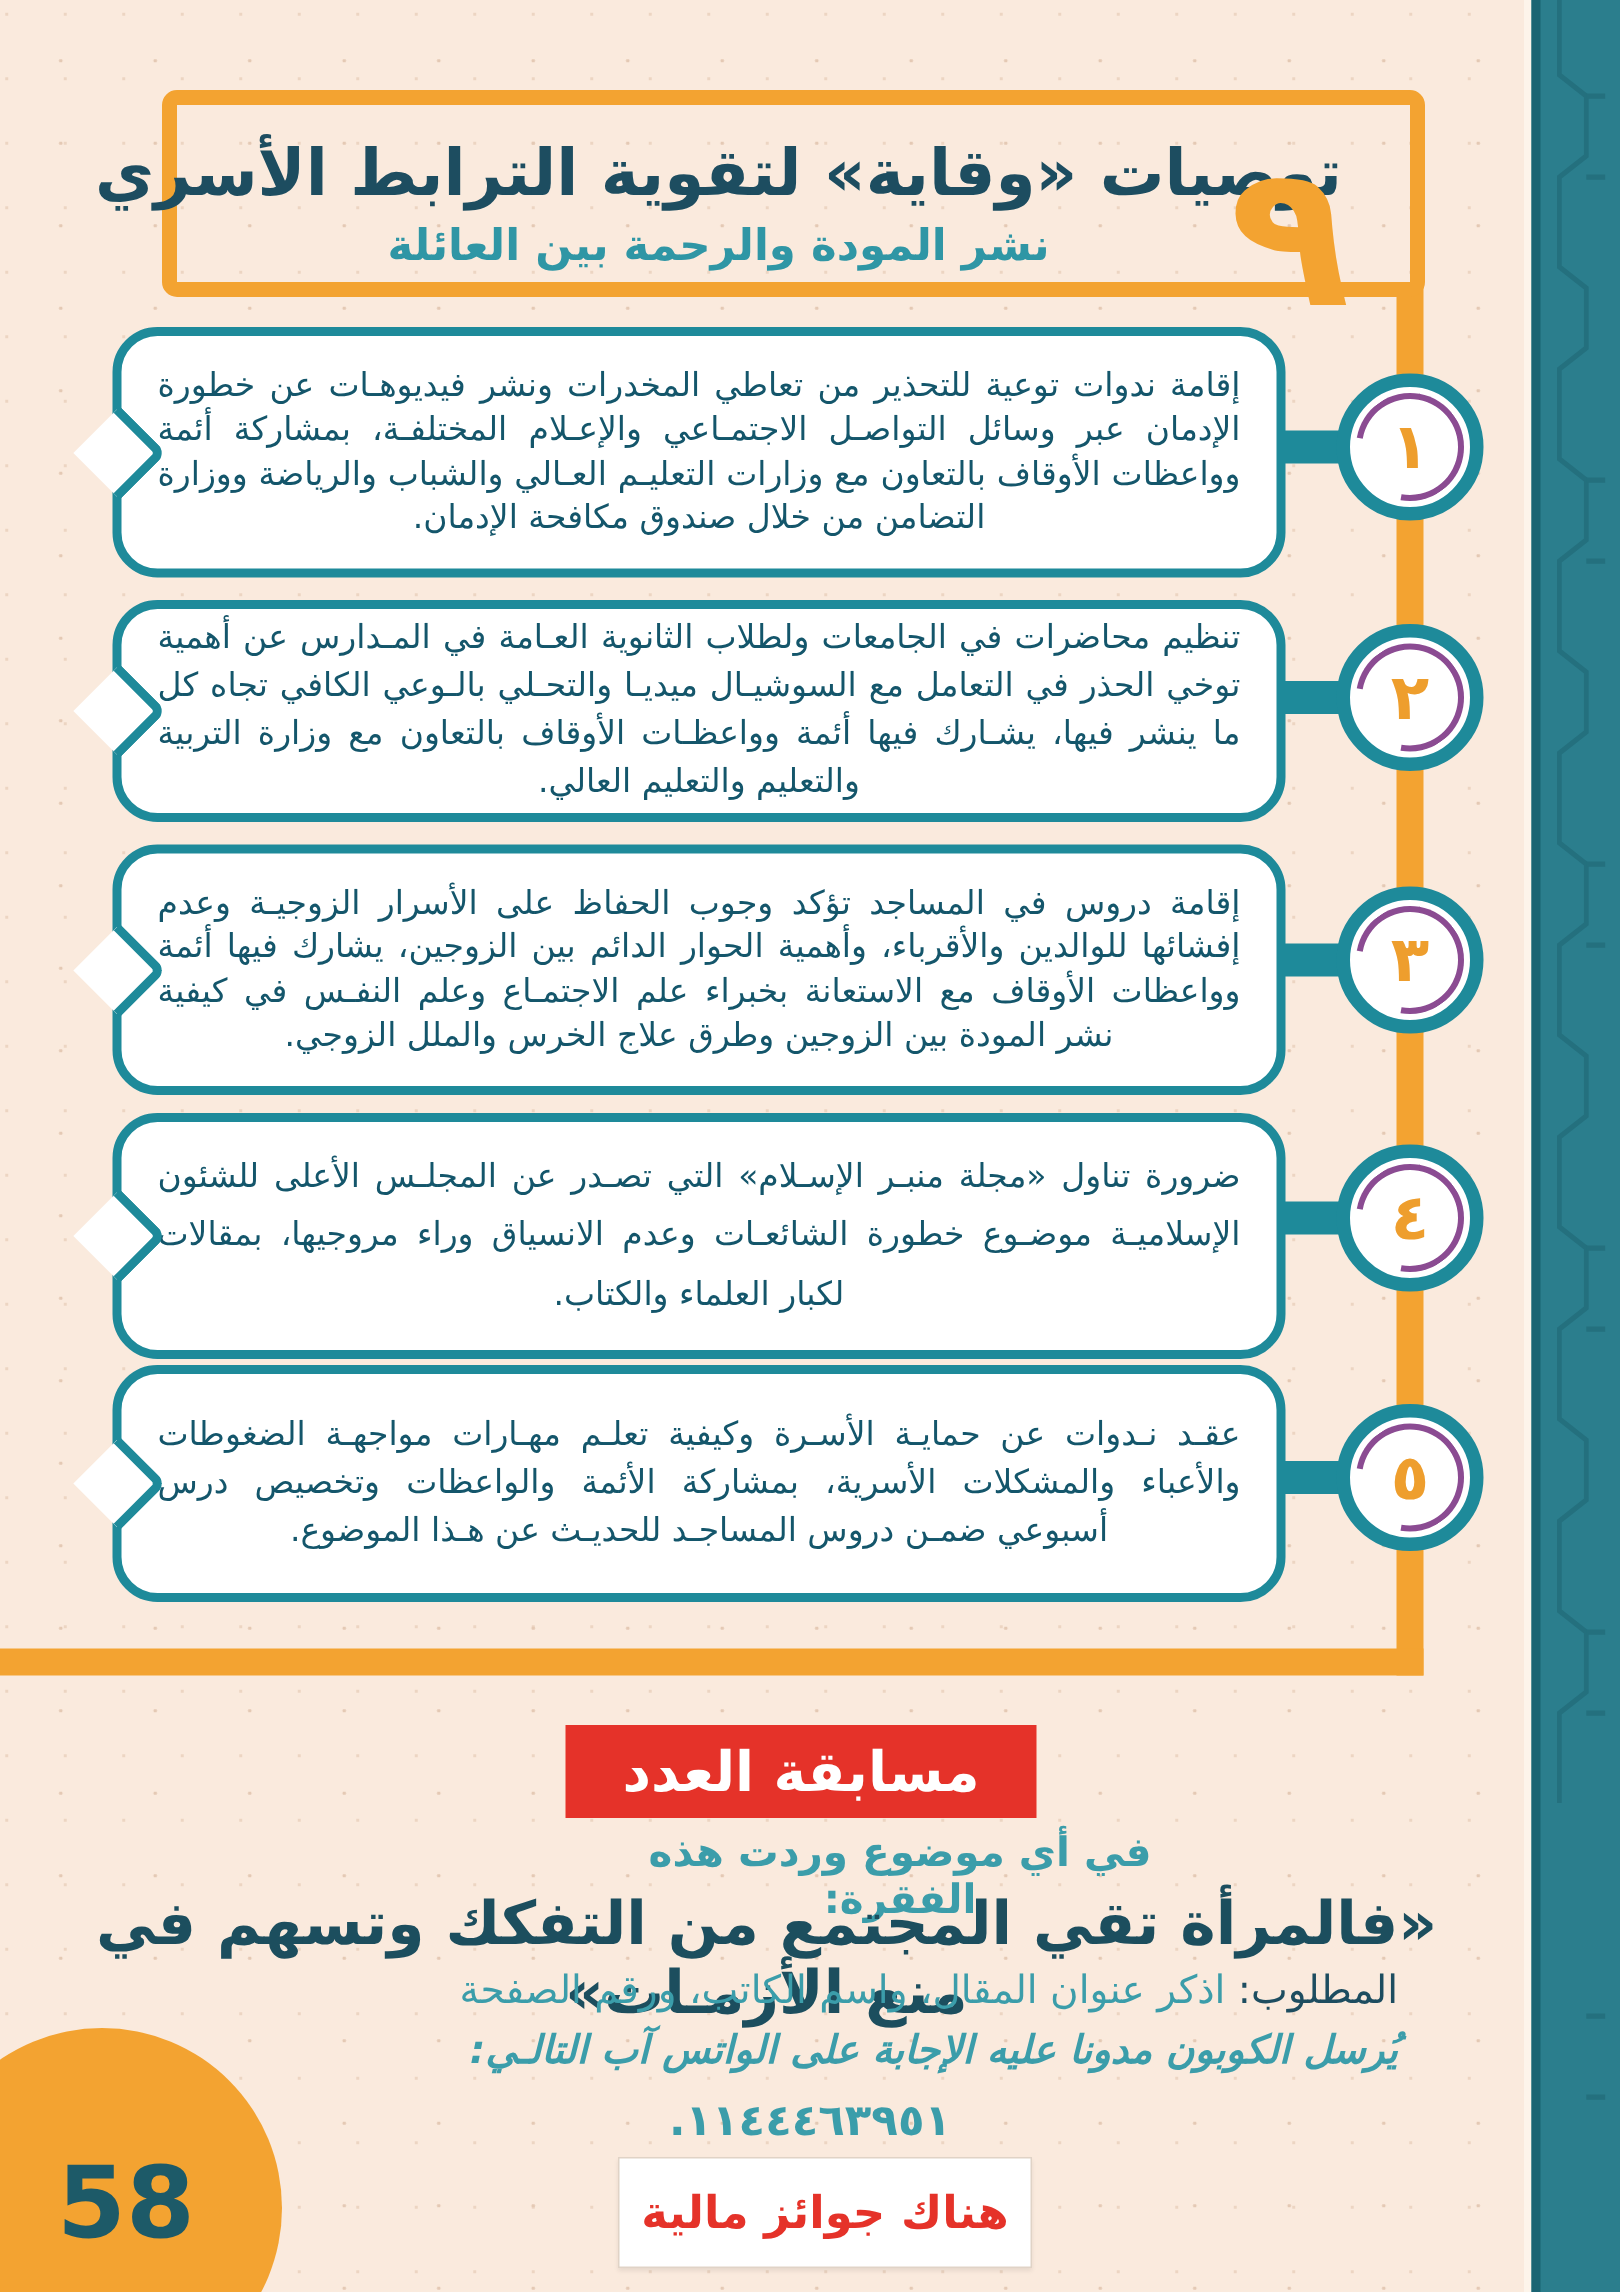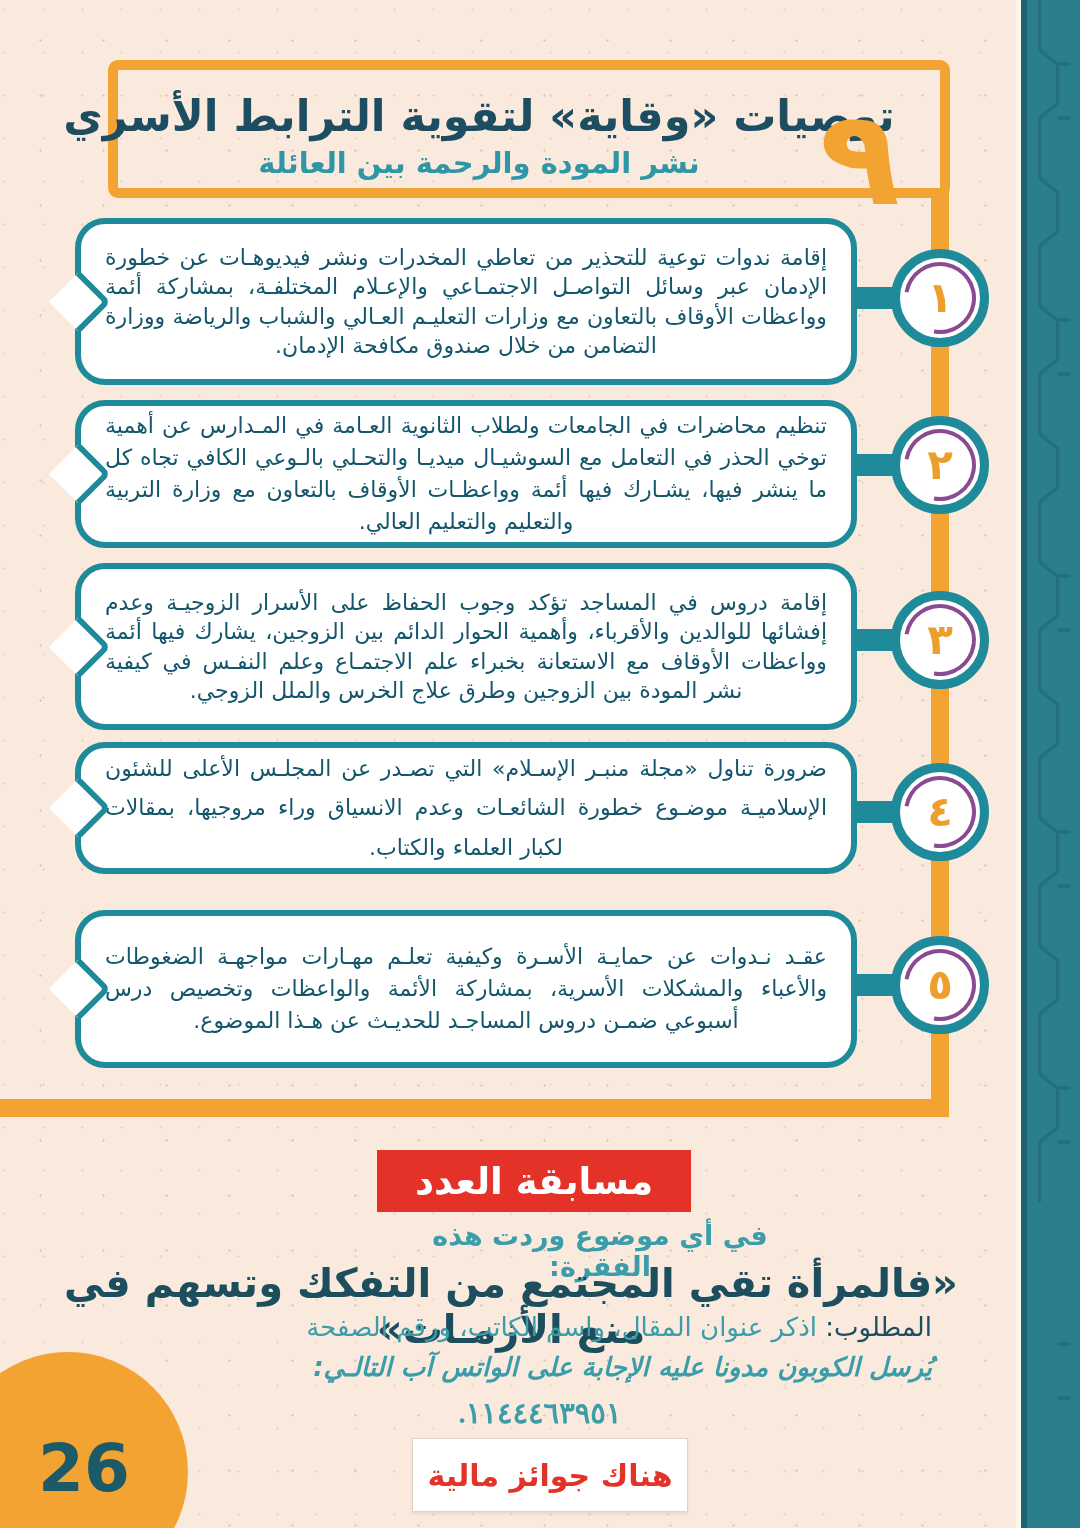--- a/index.html
+++ b/index.html
@@ -68,21 +68,21 @@
   .bubble p {
     color: #14566b; font-weight: normal; font-size: 22px;
     text-align: justify; text-align-last: center; direction: rtl;
   }
   .lines-5 p { line-height: 1.32; }
   .lines-4 p { line-height: 1.46; }
   .lines-3 p { line-height: 1.8; }
   .b1 { top: 218px; height: 167px; }
   .b2 { top: 400px; height: 148px; }
   .b3 { top: 563px; height: 167px; }
-  .b4 { top: 742px; height: 132px; }
+  .b4 { top: 742px; height: 164px; }
   .b5 { top: 910px; height: 158px; }
 
   .stub { position: absolute; left: 845px; width: 72px; height: 22px; background: #1e8a9a; z-index: 1; }
   .s1 { top: 287px; } .s2 { top: 454px; } .s3 { top: 629px; } .s4 { top: 801px; } .s5 { top: 974px; }
 
   .badge {
     position: absolute; left: 891px; width: 98px; height: 98px;
     background: #fff; border: 9px solid #1e8a9a; border-radius: 50%;
     display: flex; align-items: center; justify-content: center; z-index: 3;
   }
@@ -113,21 +113,21 @@
     font-size: 26px; font-weight: normal; text-align: right; z-index: 2; margin-left: 22px;
   }
   .requirement .lbl { color: #1d4d60; }
   .requirement .txt { color: #3b9daa; }
   .send-line {
     position: absolute; right: 148px; top: 1352px;
     color: #3b9daa; font-size: 26px; font-weight: bold; text-align: left; z-index: 2; font-style: italic;
   }
   .whatsapp {
     position: absolute; left: 60px; top: 1396px; width: 960px;
-    color: #3b9daa; font-size: 29px; font-weight: bold; text-align: center; direction: rtl; z-index: 2; font-family: Liberation Serif, serif;
+    color: #3b9daa; font-size: 29px; font-weight: bold; text-align: center; direction: rtl; z-index: 2;
   }
   .prizes {
     position: absolute; left: 412px; top: 1438px; width: 276px; height: 74px;
     background: #fff; border: 1px solid #e0d3c6; box-shadow: 0 2px 3px rgba(0,0,0,0.08);
     color: #e53229; font-size: 30px; font-weight: bold;
     display: flex; align-items: center; justify-content: center; z-index: 2;
   }
 
   
   .page-circle {
@@ -209,16 +209,16 @@
   <div class="question-intro">في أي موضوع وردت هذه الفقرة:</div>
   <div class="quote">«فالمرأة تقي المجتمع من التفكك وتسهم في منع الأزمـات»</div>
   <div class="requirement">
     <span class="lbl">المطلوب:</span><span class="txt"> اذكر عنوان المقال، واسم الكاتب، ورقم الصفحة</span>
   </div>
   <div class="send-line">يُرسل الكوبون مدونا عليه الإجابة على الواتس آب التالـي:</div>
   <div class="whatsapp">١١٤٤٤٦٣٩٥١.</div>
   <div class="prizes">هناك جوائز مالية</div>
 
   <div class="page-circle">
-    <span class="pnum">26</span>
+    <span class="pnum">58</span>
   </div>
 
 </div>
 
 </body></html>

